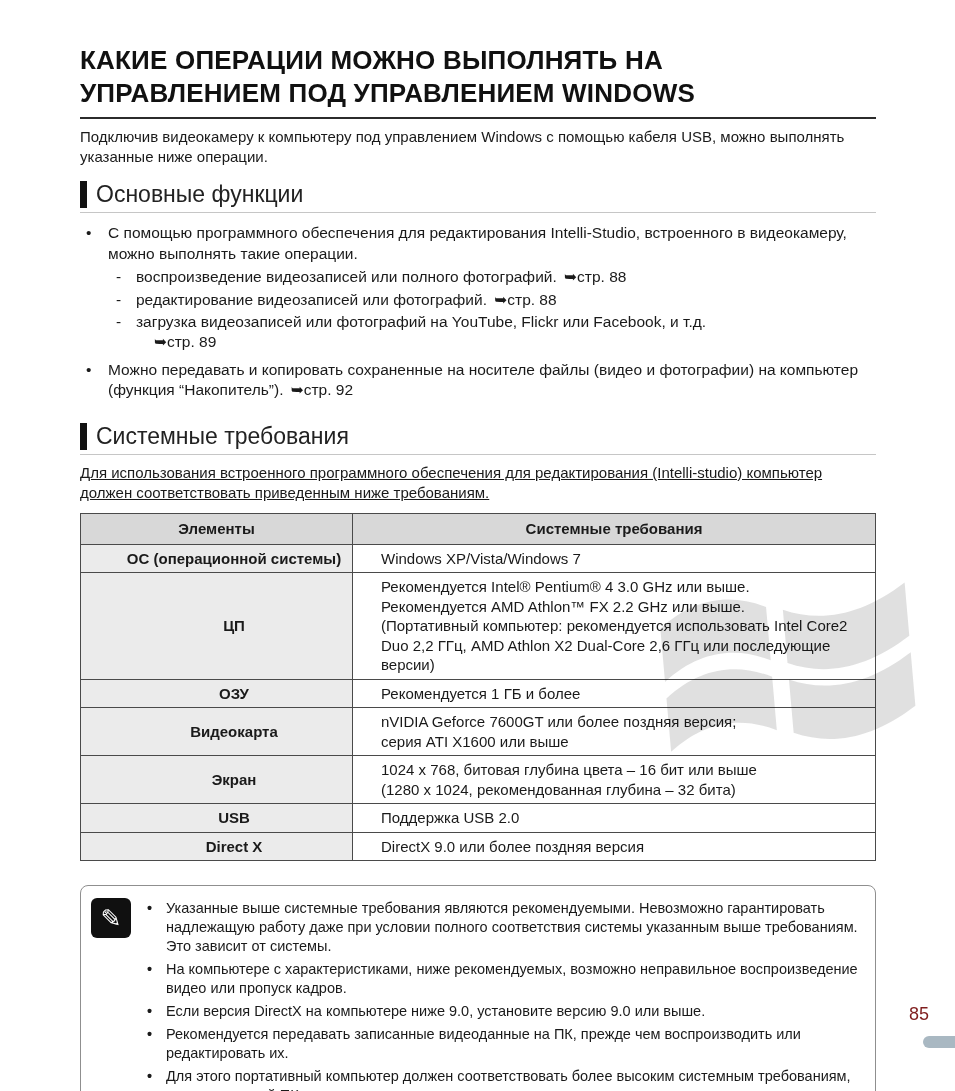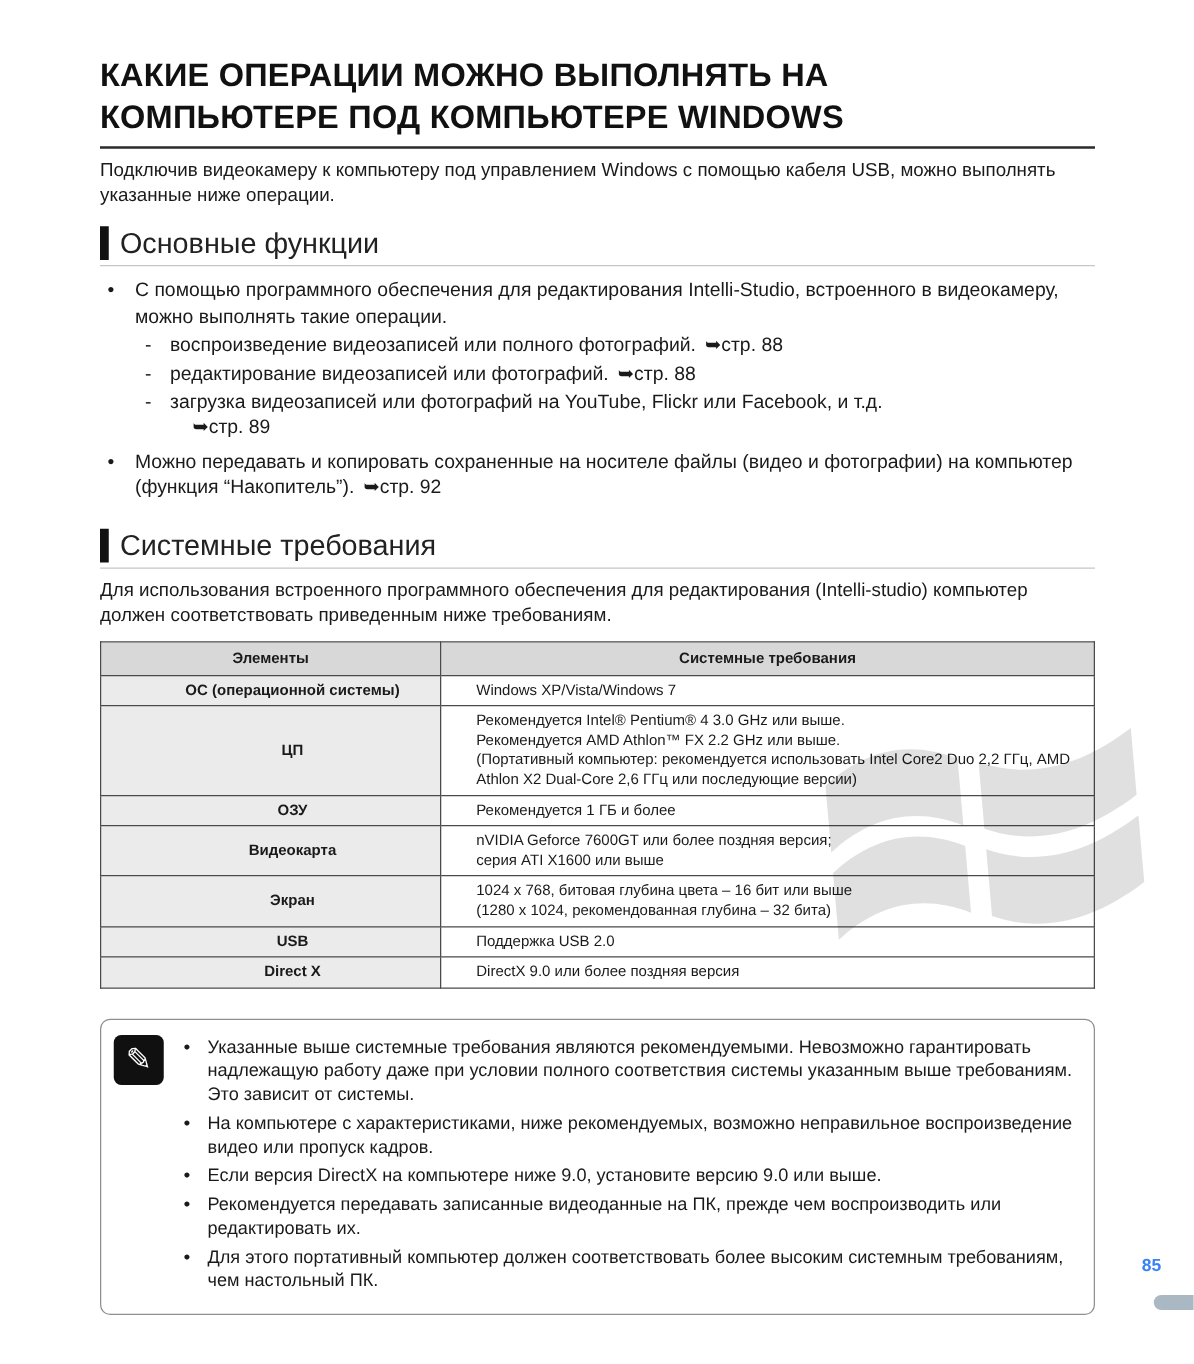--- a/index.html
+++ b/index.html
@@ -29,25 +29,25 @@
   .section-title { font-size:23px; color:#222; }
 
   .bullets { margin-top:10px; font-size:15.5px; line-height:1.32; }
   .bullet { display:grid; grid-template-columns:16px 1fr; column-gap:6px; margin-left:6px; margin-bottom:3px; }
   .bullet.spaced { margin-top:7px; }
   .sub { display:grid; grid-template-columns:12px 1fr; column-gap:8px; margin-left:36px; margin-bottom:2px; }
   .marker { text-align:left; }
   .ref { white-space:nowrap; margin-left:3px; }
   .ref.block { display:block; margin-left:18px; }
 
-  .table-intro { margin-top:8px; font-size:15px; line-height:1.34; }
+  .table-intro { margin-top:8px; font-size:15px; line-height:1.34;text-decoration:underline; }
 
   table.req-table {
     width:100%; border-collapse:collapse; margin-top:10px;
-    font-size:12px; line-height:1.3;
+    font-size:15px; line-height:1.3;
   }
   .req-table th, .req-table td { border:1px solid #4a4a4a; padding:4px 8px; vertical-align:middle; }
   .req-table th { background:#d8d8d8; font-weight:bold; text-align:center; padding:5px 8px; }
   .req-table td.item { background:#ebebeb; font-weight:bold; text-align:center; width:272px;padding-left:43px; }
   .req-table td.req { background:transparent; text-align:left; padding-left:28px; white-space:pre-line; }
 
   .notebox {
     display:flex; gap:16px; align-items:flex-start;
     margin-top:24px;
     border:1px solid #8f8f8f; border-radius:8px;
@@ -63,30 +63,30 @@
   .note-item { display:grid; grid-template-columns:14px 1fr; column-gap:5px; margin-bottom:4px; }
   .note-item .marker { font-weight:bold; }
 
   .watermark {
     position:absolute; left:652px; top:556px; width:268px; height:auto;
     opacity:.55; transform:rotate(-5deg);
     mix-blend-mode:multiply; pointer-events:none;
   }
   .watermark path { fill:#c7c7c7; }
 
-  .page-number { position:absolute; right:26px; top:1004px; font-size:14px; font-weight:bold; color:#3b82f6; }
+  .page-number { position:absolute; right:26px; top:1004px; font-size:18px; font-weight:normal; color:#7f1d1d; }
   .page-tab { position:absolute; right:0; top:1036px; width:32px; height:12px; background:#a9b8c2; border-radius:7px 0 0 7px; }
 </style>
 </head>
 <body>
 
 <div class="page">
   <main class="content">
 
-    <h1 class="title"><span>КАКИЕ ОПЕРАЦИИ МОЖНО ВЫПОЛНЯТЬ НА</span><br><span>КОМПЬЮТЕРЕ ПОД КОМПЬЮТЕРЕ WINDOWS</span></h1>
+    <h1 class="title"><span>КАКИЕ ОПЕРАЦИИ МОЖНО ВЫПОЛНЯТЬ НА</span><br><span>УПРАВЛЕНИЕМ ПОД УПРАВЛЕНИЕМ WINDOWS</span></h1>
     <div class="title-rule"></div>
 
     <p class="intro">Подключив видеокамеру к компьютеру под управлением Windows с помощью кабеля USB, можно выполнять указанные ниже операции.</p>
 
     <section>
       <div class="section-heading first">
         <span class="section-bar"></span>
         <span class="section-title">Основные функции</span>
       </div>
 

